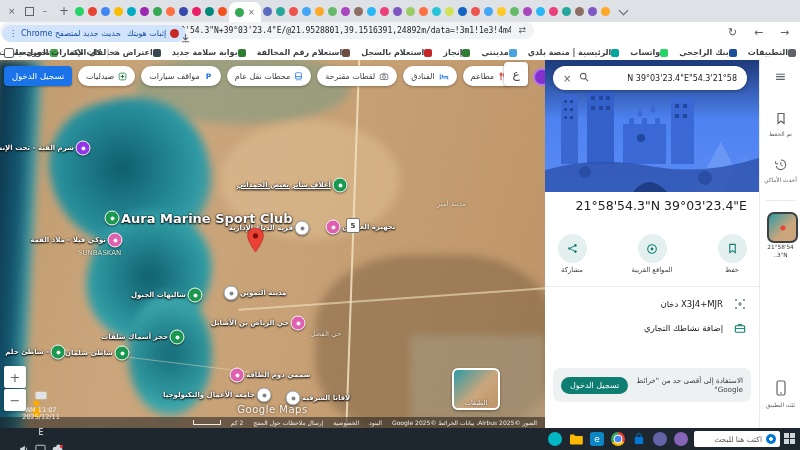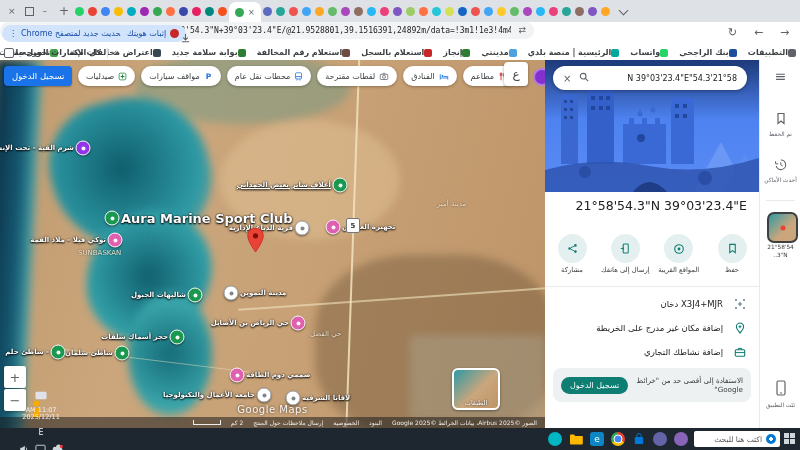--- a/index.html
+++ b/index.html
@@ -599,29 +599,20 @@
             <svg width="12" height="12" viewBox="0 0 12 12">
               <circle cx="6" cy="6" r="4.3" stroke="currentColor" fill="none" stroke-width="1.1"></circle>
               <circle cx="6" cy="6" r="1.4" fill="currentColor"></circle>
             </svg>
           </div>
           <div class="alabel">المواقع القريبة</div>
         </div>
         <div class="action">
           <div class="acircle">
             <svg width="11" height="11" viewBox="0 0 12 12">
-              <rect x="3.5" y="1" width="5.5" height="10" rx="1" stroke="currentColor" fill="none" stroke-width="1.1"></rect>
-              <path d="M0.8 6h3.4M2.8 4.5L4.4 6 2.8 7.5" stroke="currentColor" fill="none"></path>
-            </svg>
-          </div>
-          <div class="alabel">إرسال إلى هاتفك</div>
-        </div>
-        <div class="action">
-          <div class="acircle">
-            <svg width="11" height="11" viewBox="0 0 12 12">
               <circle cx="2.8" cy="6" r="1.4" fill="currentColor"></circle>
               <circle cx="9.2" cy="2.6" r="1.4" fill="currentColor"></circle>
               <circle cx="9.2" cy="9.4" r="1.4" fill="currentColor"></circle>
               <path d="M4 5.3l4-2M4 6.7l4 2" stroke="currentColor"></path>
             </svg>
           </div>
           <div class="alabel">مشاركة</div>
         </div>
       </div>
     <div id="pdivider" class="abs"></div>
@@ -634,29 +625,20 @@
               <circle cx="2" cy="10" r="1" fill="currentColor"></circle>
               <circle cx="10" cy="10" r="1" fill="currentColor"></circle>
               <path d="M6 4v4M4 6h4" stroke="currentColor" stroke-width="1.2"></path>
             </svg>
           </span>
           <span class="dtext">X3J4+MJR دخان</span>
         </div>
         <div class="drow">
           <span class="dico">
             <svg width="12" height="12" viewBox="0 0 12 12">
-              <path d="M6 1a3.6 3.6 0 0 1 3.6 3.6C9.6 7.2 6 11 6 11S2.4 7.2 2.4 4.6A3.6 3.6 0 0 1 6 1z" stroke="currentColor" fill="none" stroke-width="1.1"></path>
-              <path d="M6 3.2v3M4.5 4.7h3" stroke="currentColor"></path>
-            </svg>
-          </span>
-          <span class="dtext">إضافة مكان غير مدرج على الخريطة</span>
-        </div>
-        <div class="drow">
-          <span class="dico">
-            <svg width="12" height="12" viewBox="0 0 12 12">
               <rect x="1.3" y="3.8" width="9.4" height="6.4" rx="1" stroke="currentColor" fill="none" stroke-width="1.1"></rect>
               <path d="M4.3 3.8V2.4h3.4v1.4M1.3 6.6h9.4" stroke="currentColor" fill="none"></path>
             </svg>
           </span>
           <span class="dtext">إضافة نشاطك التجاري</span>
         </div>
       </div>
     <div id="banner" class="abs">
       <span id="bannertext">الاستفادة إلى أقصى حد من "خرائط Google"</span>
       <span id="bannerbtn">تسجيل الدخول</span>

